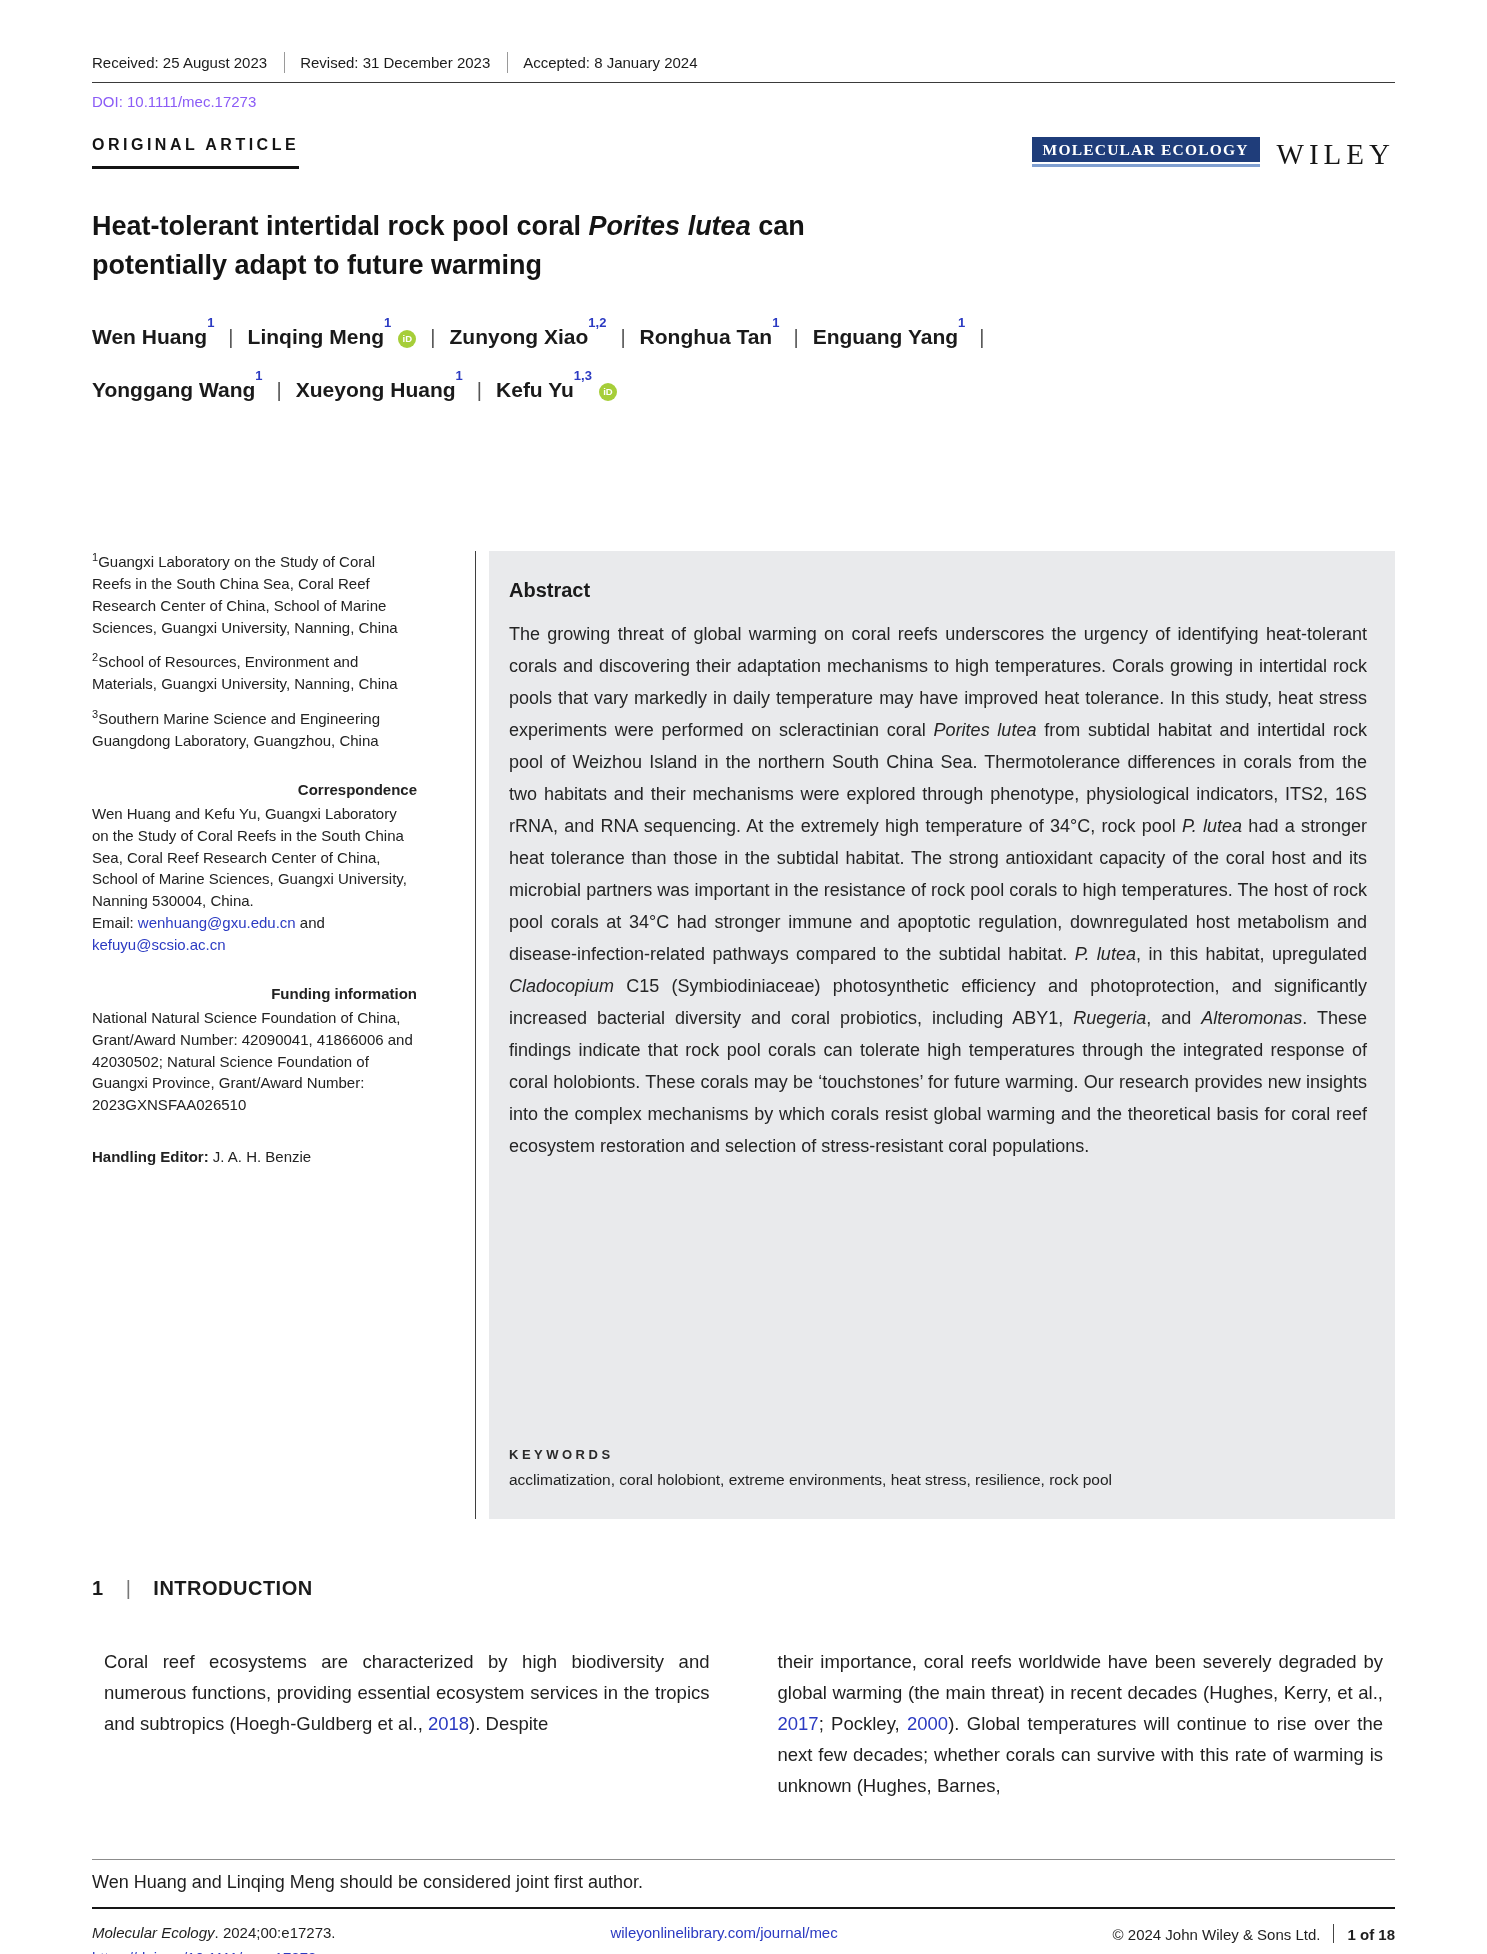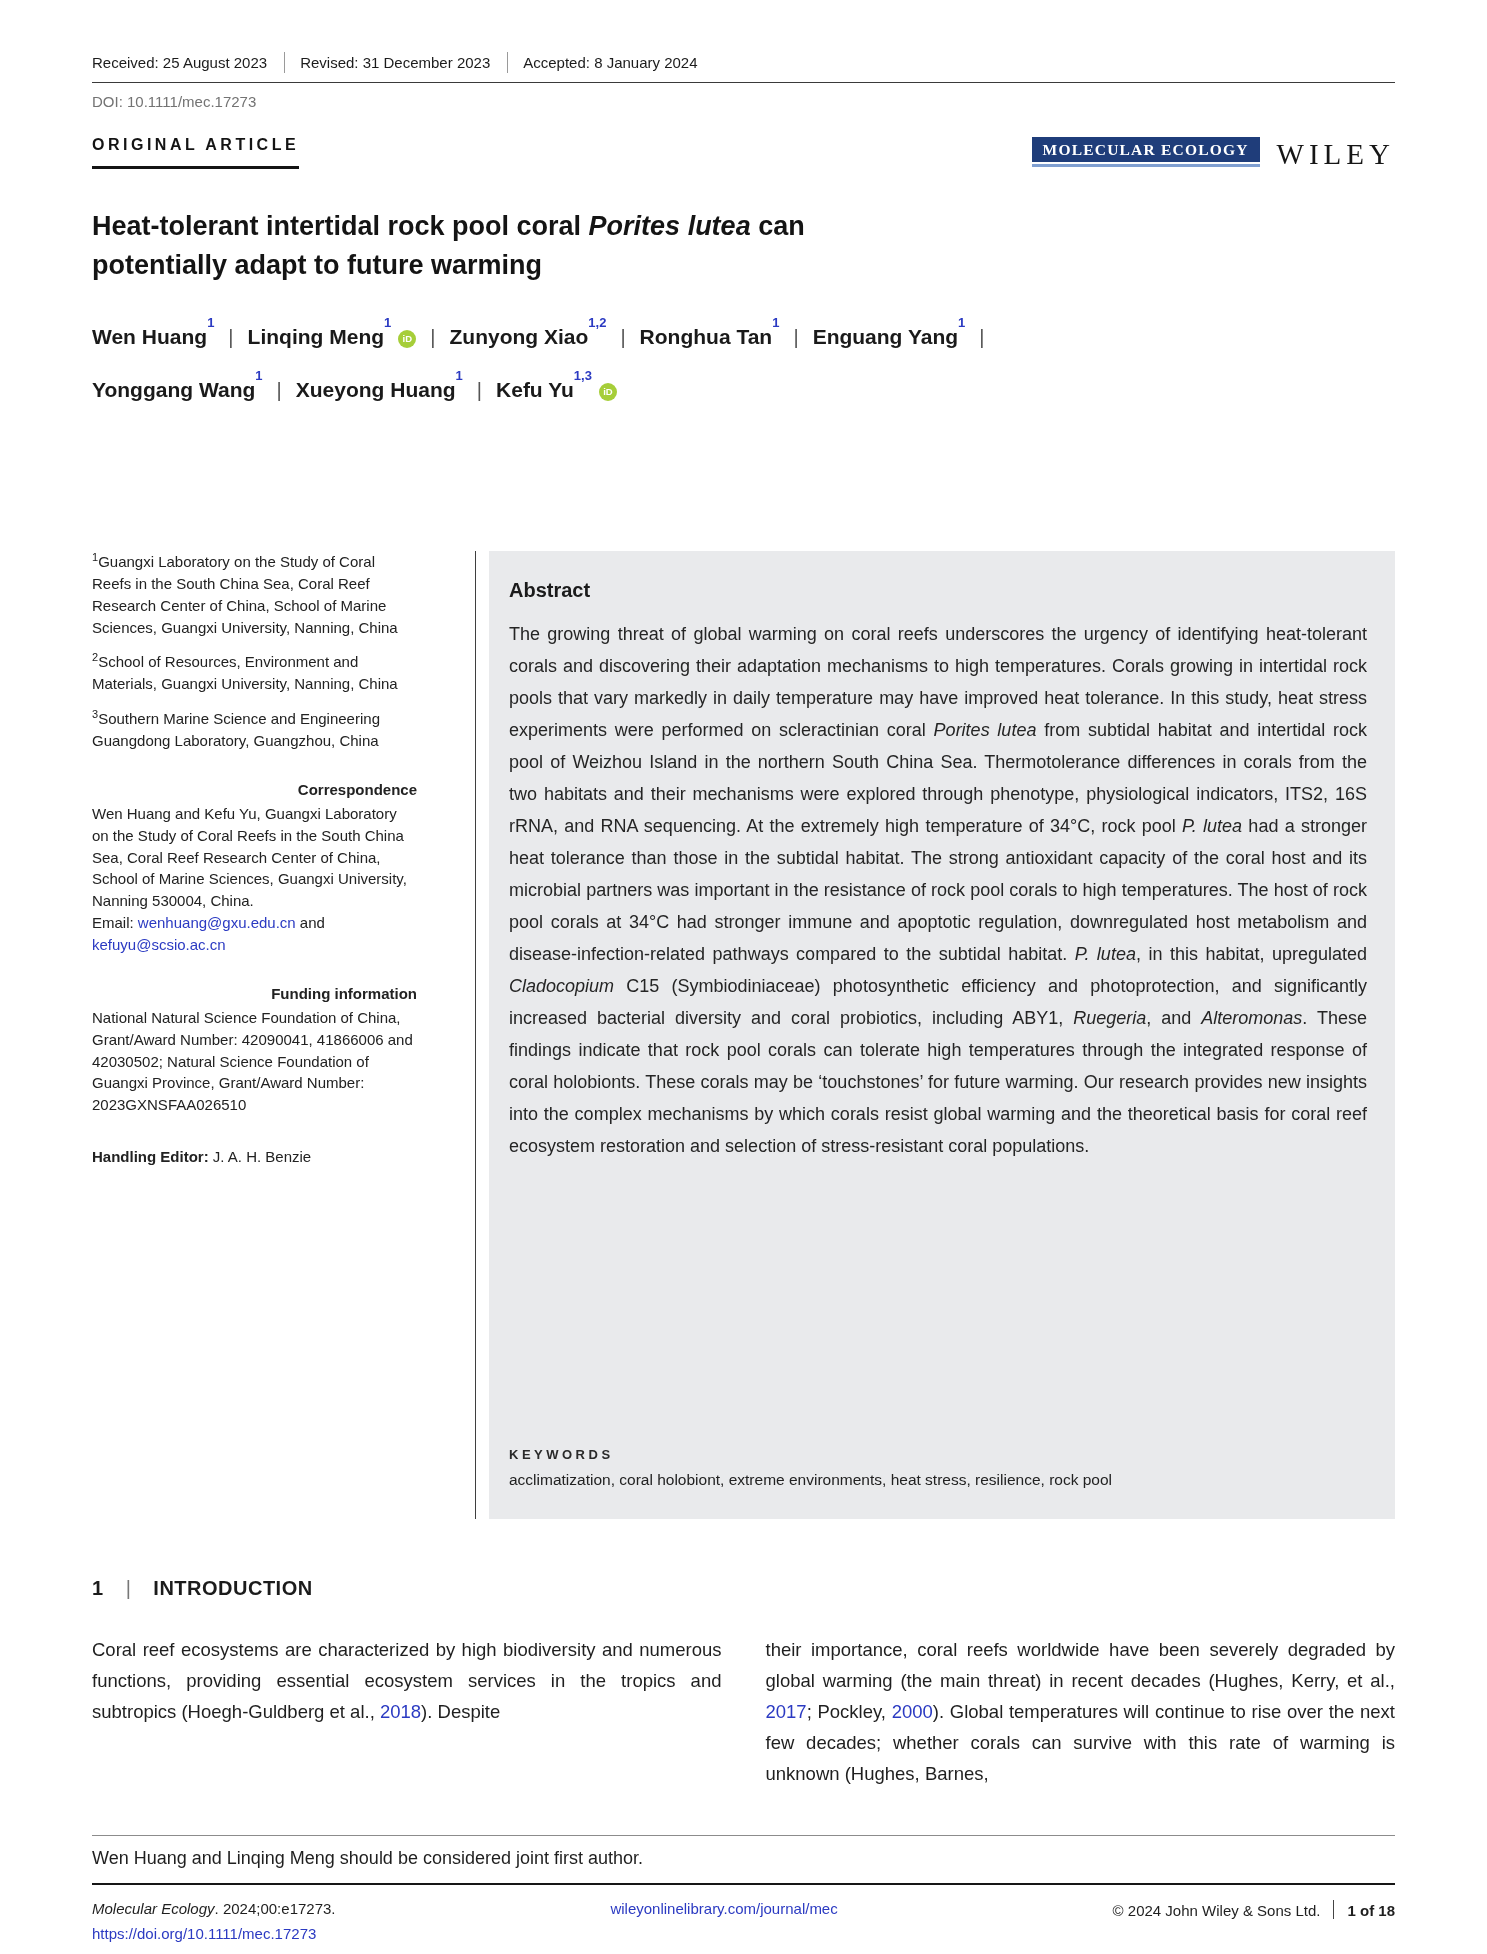--- a/index.html
+++ b/index.html
@@ -6,21 +6,21 @@
   html,body { margin:0; padding:0; background:#ffffff; }
   .page {
     width:1487px; height:1954px; margin:0 auto; background:#fff;
     padding:52px 92px 0 92px; overflow:hidden; position:relative;
     font-family:"Liberation Sans", sans-serif; color:#1e1e1e;
   }
   
   .meta-row { display:flex; align-items:center; border-bottom:1.5px solid #3a3a3a; padding-bottom:9px; font-size:15px; color:#1c1c1c; }
   .meta-item { padding-right:17px; margin-right:15px; border-right:1px solid #9a9a9a; line-height:21px; }
   .meta-item:last-child { border-right:none; }
-  .doi-line { margin-top:10px; font-size:15px; color:#737373; }
+  .doi-line { margin-top:10px; font-size:15px; color:#8b5cf6; }
 
   
   .brand-row { display:flex; justify-content:space-between; align-items:flex-end; margin-top:26px; }
   .article-type { font-weight:bold; font-size:16px; letter-spacing:3.5px; color:#141414;
     border-bottom:3px solid #141414; padding-bottom:12px; }
   .logos { display:flex; align-items:flex-end; gap:17px; }
   .badge-wrap { display:flex; flex-direction:column; margin-bottom:2px; }
   .badge { background:#1f3d7a; color:#ffffff; font-family:"Liberation Serif", serif; font-weight:bold;
     font-size:15.5px; letter-spacing:1.2px; padding:4px 11px 3px; white-space:nowrap; }
   .badge-underline { height:3.5px; background:#7f9fd1; margin-top:2px; }
@@ -50,21 +50,21 @@
     display:flex; flex-direction:column; justify-content:space-between; }
   .abstract-head { font-size:20px; font-weight:bold; margin:0 0 16px 0; color:#1b1b1b; }
   .abstract-text { margin:0; font-size:18px; line-height:32px; text-align:justify; color:#252525; }
   .kw-head { font-size:13px; font-weight:bold; letter-spacing:3.5px; color:#2a2a2a; margin-top:26px; }
   .kw-text { font-size:15.5px; margin-top:9px; color:#222; }
 
   
   .intro-head { margin-top:58px; font-size:20px; font-weight:bold; letter-spacing:0.5px; color:#1b1b1b; }
   .intro-head .pipe { color:#777; font-weight:400; margin:0 22px; }
   .intro-grid { display:grid; grid-template-columns:1fr 1fr; column-gap:44px; margin-top:34px; }
-  .intro-p { margin:0; font-size:18.5px; line-height:31px; text-align:justify; color:#1f1f1f; }
+  .intro-p { margin:12px; font-size:18.5px; line-height:31px; text-align:justify; color:#1f1f1f; }
   .cite { color:#2b3ac2; text-decoration:none; cursor:pointer; }
 
   
   .footnote-rule { border-top:1px solid #8c8c8c; margin-top:46px; }
   .footnote { font-size:18px; padding:12px 0 14px 0; color:#1f1f1f; }
   .footer-rule { border-top:2.5px solid #161616; }
   .footer { display:flex; justify-content:space-between; align-items:flex-start; margin-top:15px; font-size:15px; color:#1f1f1f; }
   .f-journal { font-style:italic; }
   .doi2 { margin-top:8px; }
   .f-right { display:flex; align-items:flex-end; }

